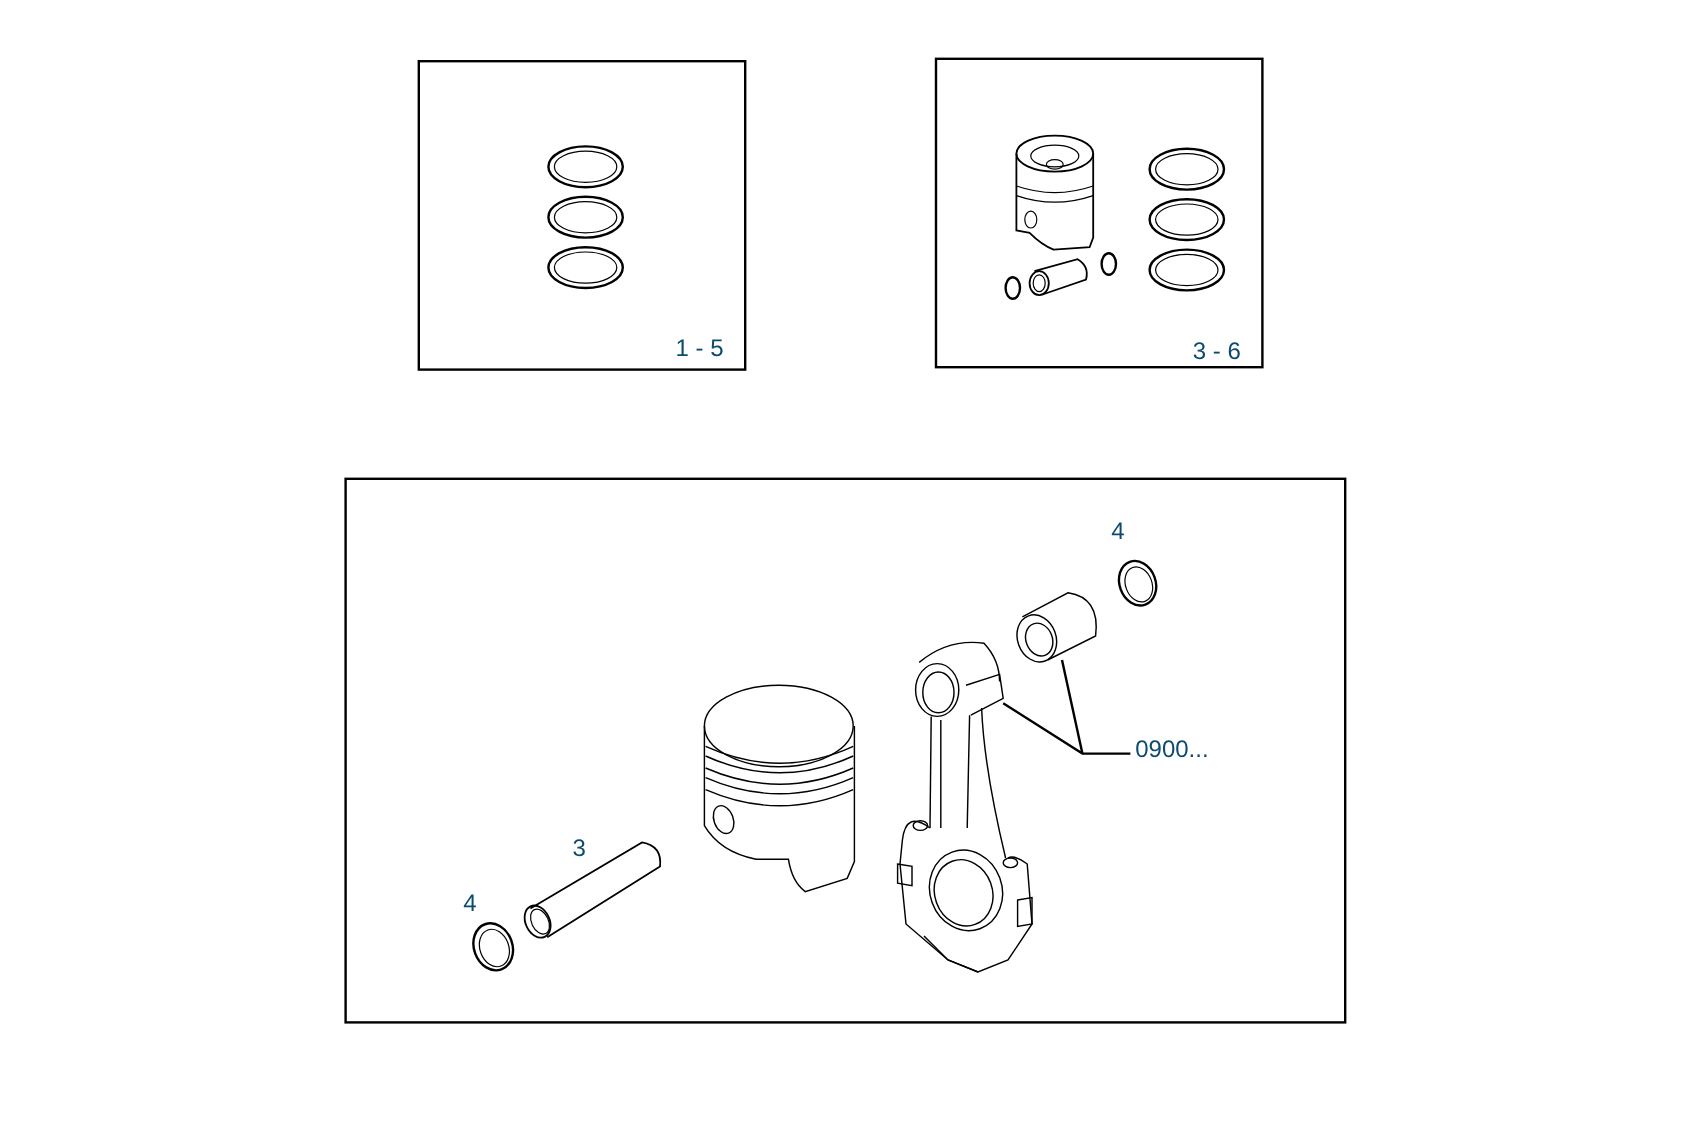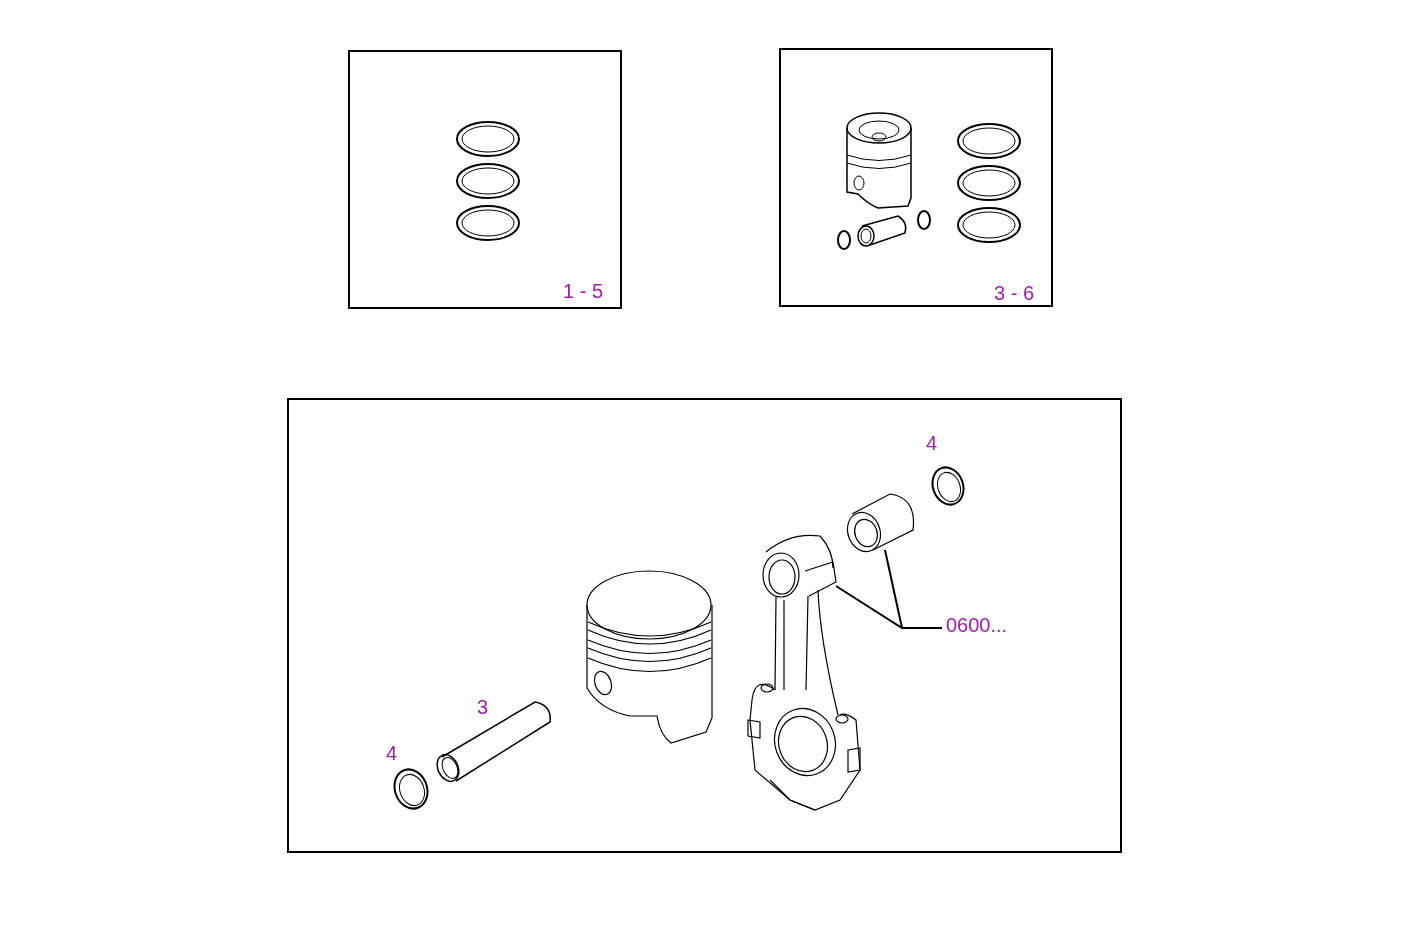--- a/index.html
+++ b/index.html
@@ -1,18 +1,18 @@
 <!DOCTYPE html>
 <html><head>
 <meta charset="utf-8">
 <style>
   html, body { margin:0; padding:0; background:#ffffff; }
   body { width:1418px; height:945px; position:relative; overflow:hidden; font-family:"Liberation Sans", sans-serif; }
   .frame { position:absolute; border:2px solid #000; box-sizing:border-box; background:#fff; }
-  .label { position:absolute; font-size:20px; color:#a21caf; font-family:"Liberation Sans", sans-serif; }
+  .label { position:absolute; font-size:20px; color:#0c4a6e; font-family:"Liberation Sans", sans-serif; }
   svg { position:absolute; left:0; top:0; overflow:visible; }
 </style>
 </head>
 <body>
 
 <div class="frame" style="left:348px;top:50px;width:274px;height:259px;"></div>
 <svg width="1418" height="945">
   <g fill="none" stroke="#000">
     <g>
         <ellipse cx="488" cy="139" rx="31" ry="17" stroke-width="2"></ellipse>
@@ -127,13 +127,13 @@
 
     <g stroke-width="2">
       <path d="M836 586 L902 628 L942 628"></path>
       <path d="M885 550 L902 628"></path>
     </g>
   </g>
 </svg>
 <div class="label" style="left:926px;top:432px;">4</div>
 <div class="label" style="left:386px;top:742px;">4</div>
 <div class="label" style="left:477px;top:696px;">3</div>
-<div class="label" style="left:946px;top:614px;">0600...</div>
+<div class="label" style="left:946px;top:614px;">0900...</div>
 
 </body></html>

